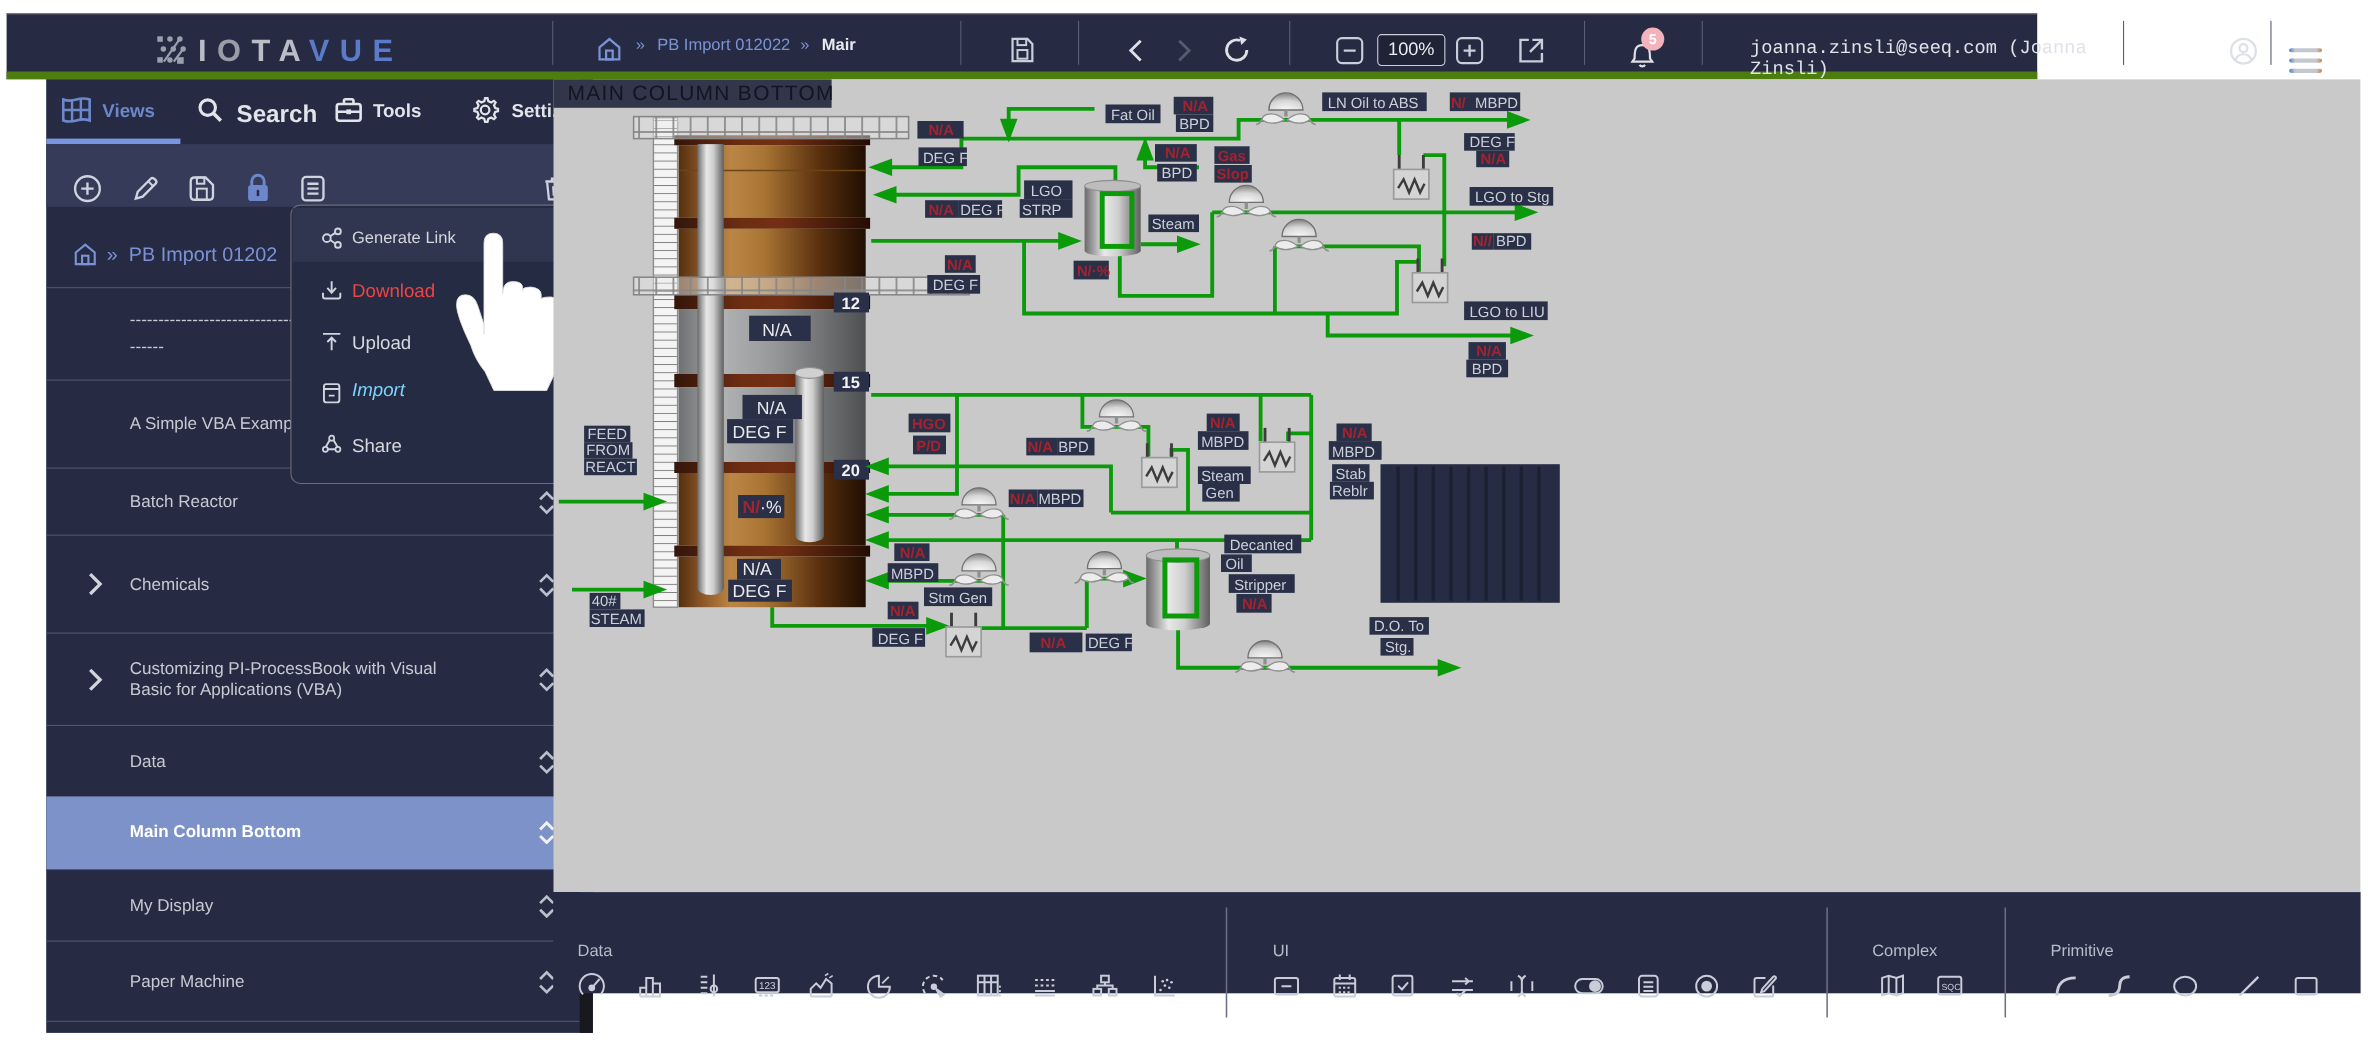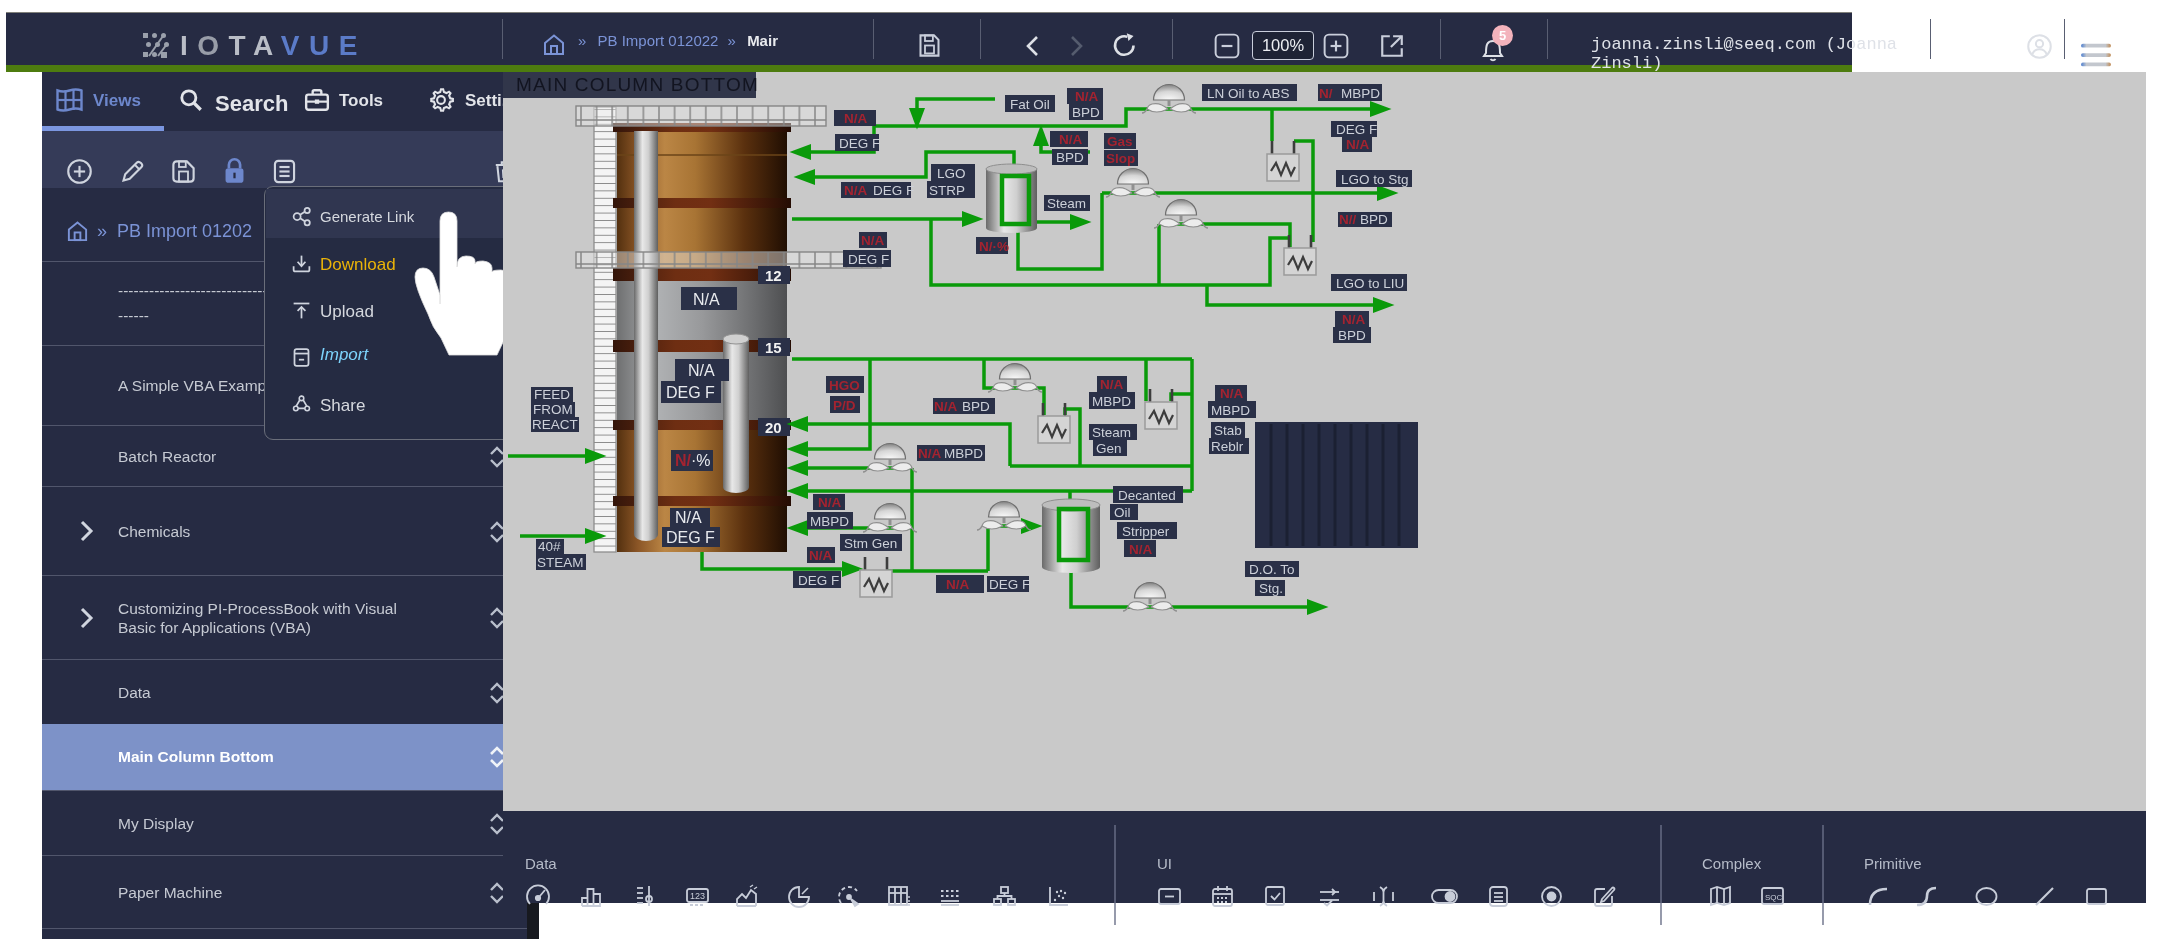--- a/index.html
+++ b/index.html
@@ -288,21 +288,21 @@
       <line x1="10.5" y1="10" x2="15.7" y2="6.5" stroke="#cfd4de" stroke-width="2"></line>
       <line x1="10.5" y1="14" x2="15.7" y2="17.5" stroke="#cfd4de" stroke-width="2"></line>
     </svg>
     <div class="abs" style="left:55px;top:21px;font-size:15px;color:#d5d8de;">Generate Link</div>
 
     <svg class="abs" style="left:26px;top:66px;" width="21" height="21" viewBox="0 0 24 24">
       <path d="M3 15 V19 Q3 21 5 21 H19 Q21 21 21 19 V15" fill="none" stroke="#cfd4de" stroke-width="2"></path>
       <line x1="12" y1="3" x2="12" y2="14" stroke="#cfd4de" stroke-width="2"></line>
       <path d="M7.5 10 L12 15 L16.5 10" fill="none" stroke="#cfd4de" stroke-width="2"></path>
     </svg>
-    <div class="abs" style="left:55px;top:68px;font-size:17px;color:#eab308;">Download</div>
+    <div class="abs" style="left:55px;top:68px;font-size:17px;color:#ef4444;">Download</div>
 
     <svg class="abs" style="left:26px;top:113px;" width="21" height="21" viewBox="0 0 24 24">
       <line x1="3" y1="4" x2="21" y2="4" stroke="#cfd4de" stroke-width="2"></line>
       <line x1="12" y1="8" x2="12" y2="21" stroke="#cfd4de" stroke-width="2"></line>
       <path d="M7.5 12.5 L12 8 L16.5 12.5" fill="none" stroke="#cfd4de" stroke-width="2"></path>
     </svg>
     <div class="abs" style="left:55px;top:115px;font-size:17px;color:#d5d8de;">Upload</div>
 
     <svg class="abs" style="left:26px;top:160px;" width="21" height="21" viewBox="0 0 24 24">
       <rect x="4" y="2.5" width="16" height="19" rx="2.5" fill="none" stroke="#cfd4de" stroke-width="2"></rect>

